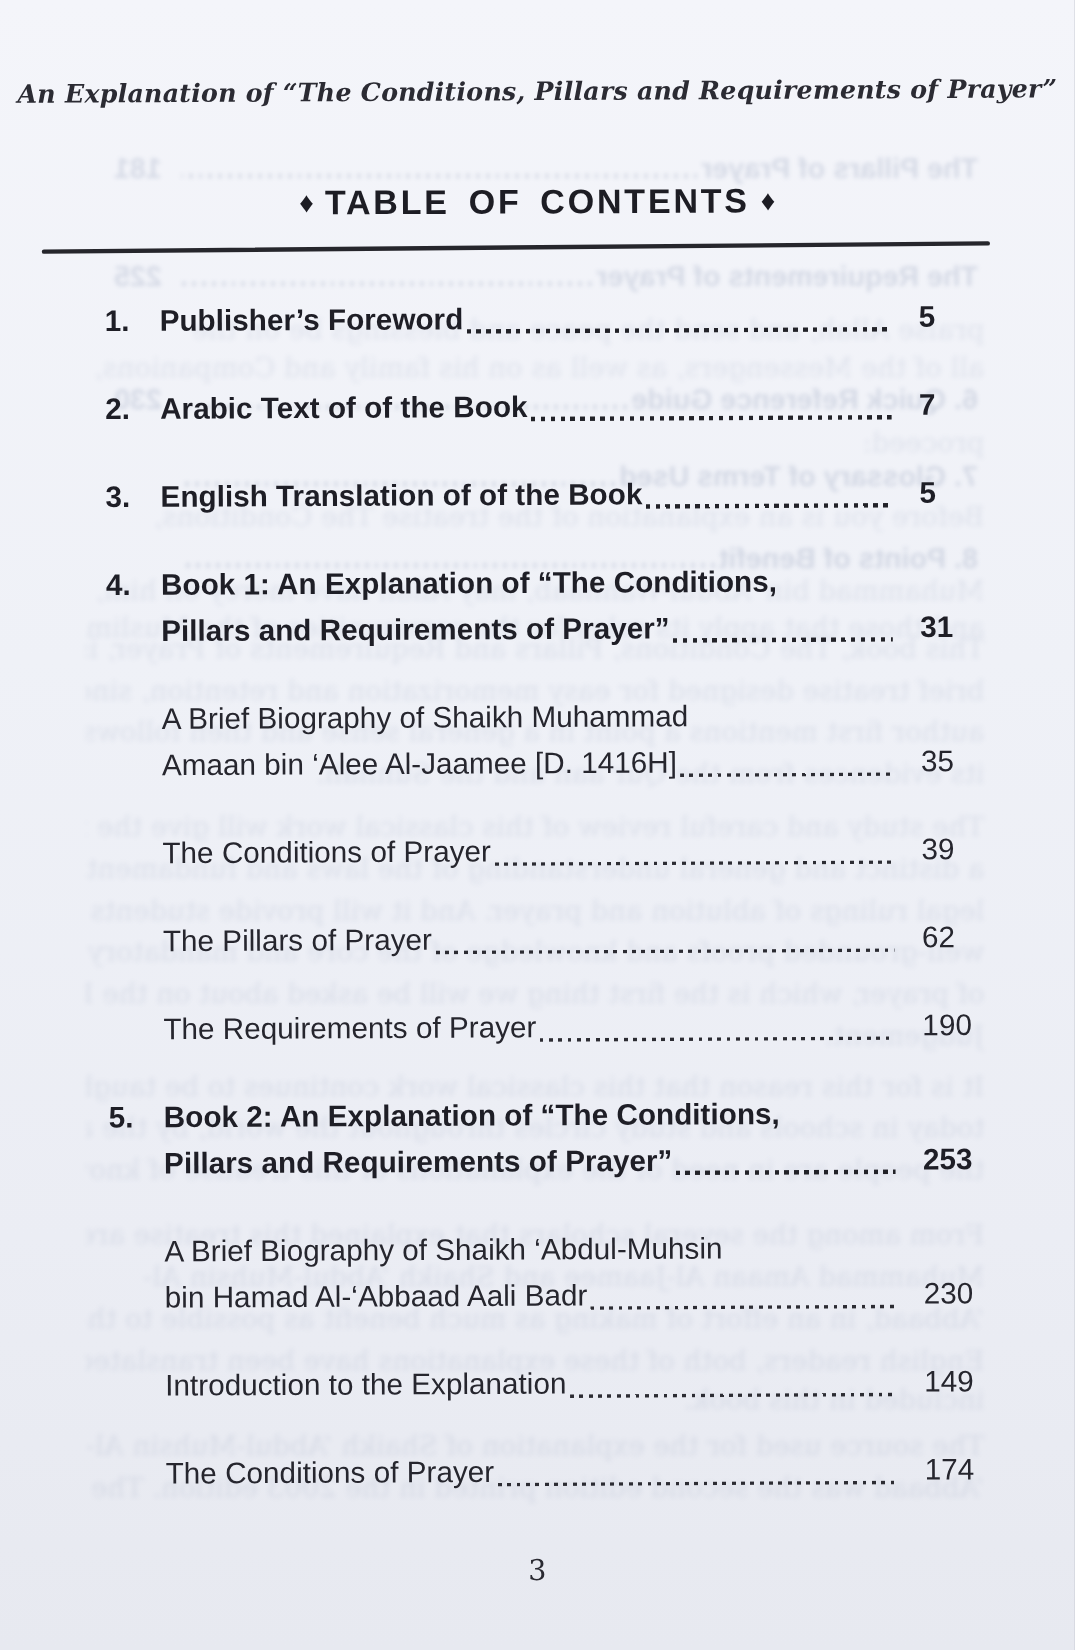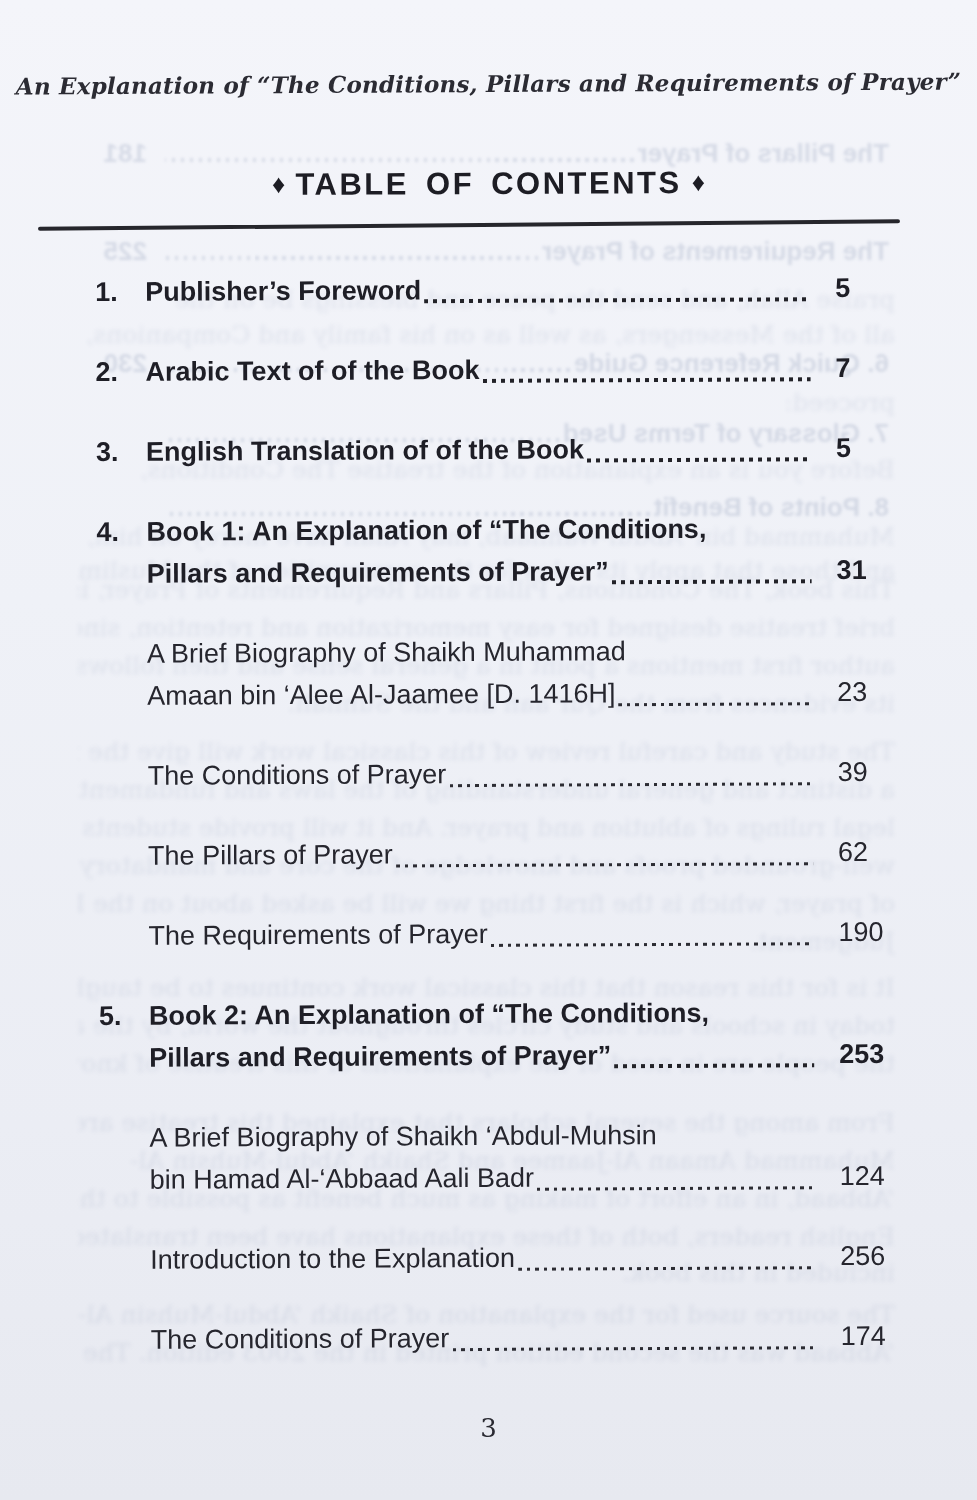--- a/index.html
+++ b/index.html
@@ -208,21 +208,21 @@
     </span>
   </div>
 
   <div class="entry">
     <span class="num"></span>
     <span class="body">
       <span class="line1">A Brief Biography of Shaikh Muhammad</span>
           <span class="lastline">
         <span class="txt">Amaan bin ‘Alee Al-Jaamee [D. 1416H]</span>
         <span class="leader"></span>
-        <span class="pg">23</span>
+        <span class="pg">35</span>
       </span>
     </span>
   </div>
 
   <div class="entry">
     <span class="num"></span>
     <span class="body">
       <span class="lastline">
         <span class="txt">The Conditions of Prayer</span>
         <span class="leader"></span>
@@ -265,32 +265,32 @@
     </span>
   </div>
 
   <div class="entry">
     <span class="num"></span>
     <span class="body">
       <span class="line1">A Brief Biography of Shaikh ‘Abdul-Muhsin</span>
           <span class="lastline">
         <span class="txt">bin Hamad Al-‘Abbaad Aali Badr</span>
         <span class="leader"></span>
-        <span class="pg">124</span>
+        <span class="pg">230</span>
       </span>
     </span>
   </div>
 
   <div class="entry">
     <span class="num"></span>
     <span class="body">
       <span class="lastline">
         <span class="txt">Introduction to the Explanation</span>
         <span class="leader"></span>
-        <span class="pg">256</span>
+        <span class="pg">149</span>
       </span>
     </span>
   </div>
 
   <div class="entry">
     <span class="num"></span>
     <span class="body">
       <span class="lastline">
         <span class="txt">The Conditions of Prayer</span>
         <span class="leader"></span>

